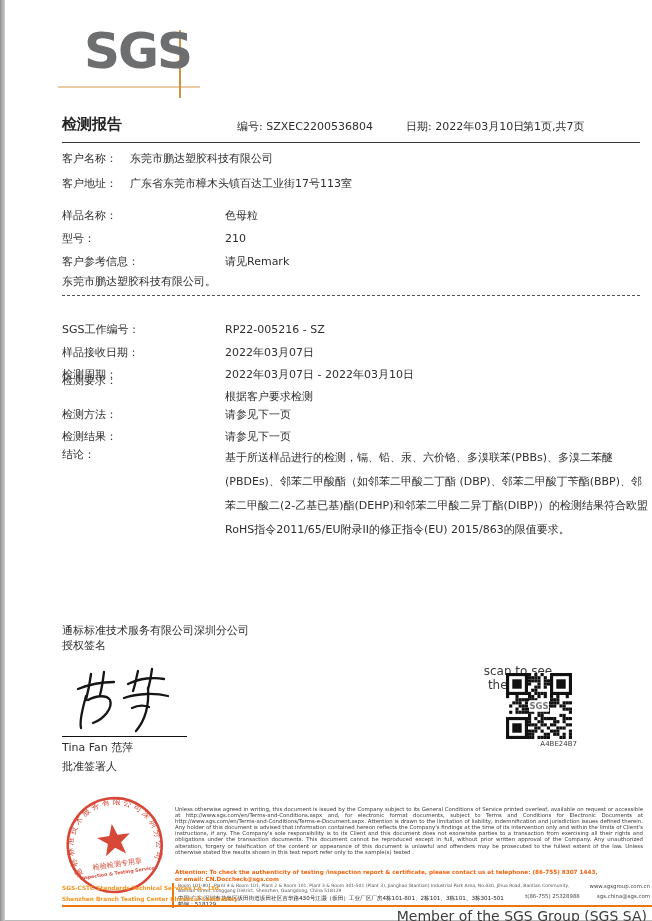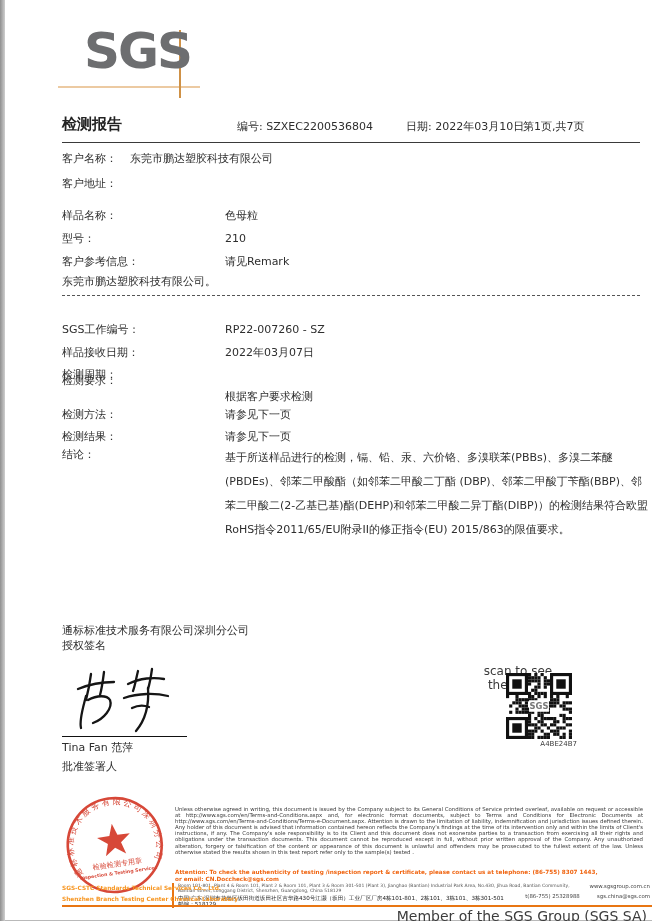--- a/index.html
+++ b/index.html
@@ -53,35 +53,37 @@
 
   <span class="t doc-title" style="left:62px;top:115px">检测报告</span>
   <span class="t" style="left:237px;top:120px"><span>编号:</span> <span>SZXEC2200536804</span></span>
   <span class="t" style="left:406px;top:120px"><span>日期:</span> <span>2022年03月10日</span></span>
   <span class="t" style="left:523px;top:120px">第1页,共7页</span>
   <div class="hline" style="top:142px"></div>
 
   <span class="t" style="left:62px;top:152px">客户名称：</span>
   <span class="t" style="left:130px;top:152px">东莞市鹏达塑胶科技有限公司</span>
   <span class="t" style="left:62px;top:177px">客户地址：</span>
+  <span class="t" style="left:130px;top:177px">广东省东莞市樟木头镇百达工业街17号113室</span>
 
   <span class="t" style="left:62px;top:209px">样品名称：</span>
   <span class="t" style="left:225px;top:209px">色母粒</span>
   <span class="t" style="left:62px;top:232px">型号：</span>
   <span class="t" style="left:225px;top:232px">210</span>
   <span class="t" style="left:62px;top:255px">客户参考信息：</span>
   <span class="t" style="left:225px;top:255px">请见Remark</span>
   <span class="t" style="left:62px;top:275px">东莞市鹏达塑胶科技有限公司。</span>
   <div class="dashline" style="top:295px"></div>
 
   <span class="t" style="left:62px;top:323px">SGS工作编号：</span>
-  <span class="t" style="left:225px;top:323px">RP22-007260 - SZ</span>
+  <span class="t" style="left:225px;top:323px">RP22-005216 - SZ</span>
   <span class="t" style="left:62px;top:346px">样品接收日期：</span>
   <span class="t" style="left:225px;top:346px">2022年03月07日</span>
   <span class="t" style="left:62px;top:368px">检测周期：</span>
+  <span class="t" style="left:225px;top:368px">2022年03月07日 - 2022年03月10日</span>
   <span class="t" style="left:62px;top:374px">检测要求：</span>
   <span class="t" style="left:225px;top:390px">根据客户要求检测</span>
   <span class="t" style="left:62px;top:408px">检测方法：</span>
   <span class="t" style="left:225px;top:408px">请参见下一页</span>
   <span class="t" style="left:62px;top:430px">检测结果：</span>
   <span class="t" style="left:225px;top:430px">请参见下一页</span>
   <span class="t" style="left:62px;top:448px">结论：</span>
   <div class="conclusion">基于所送样品进行的检测，镉、铅、汞、六价铬、多溴联苯(PBBs)、多溴二苯醚(PBDEs)、邻苯二甲酸酯（如邻苯二甲酸二丁酯 (DBP)、邻苯二甲酸丁苄酯(BBP)、邻苯二甲酸二(2-乙基已基)酯(DEHP)和邻苯二甲酸二异丁酯(DIBP)）的检测结果符合欧盟RoHS指令2011/65/EU附录II的修正指令(EU) 2015/863的限值要求。</div>
 
   <span class="t" style="left:62px;top:624px">通标标准技术服务有限公司深圳分公司</span>

